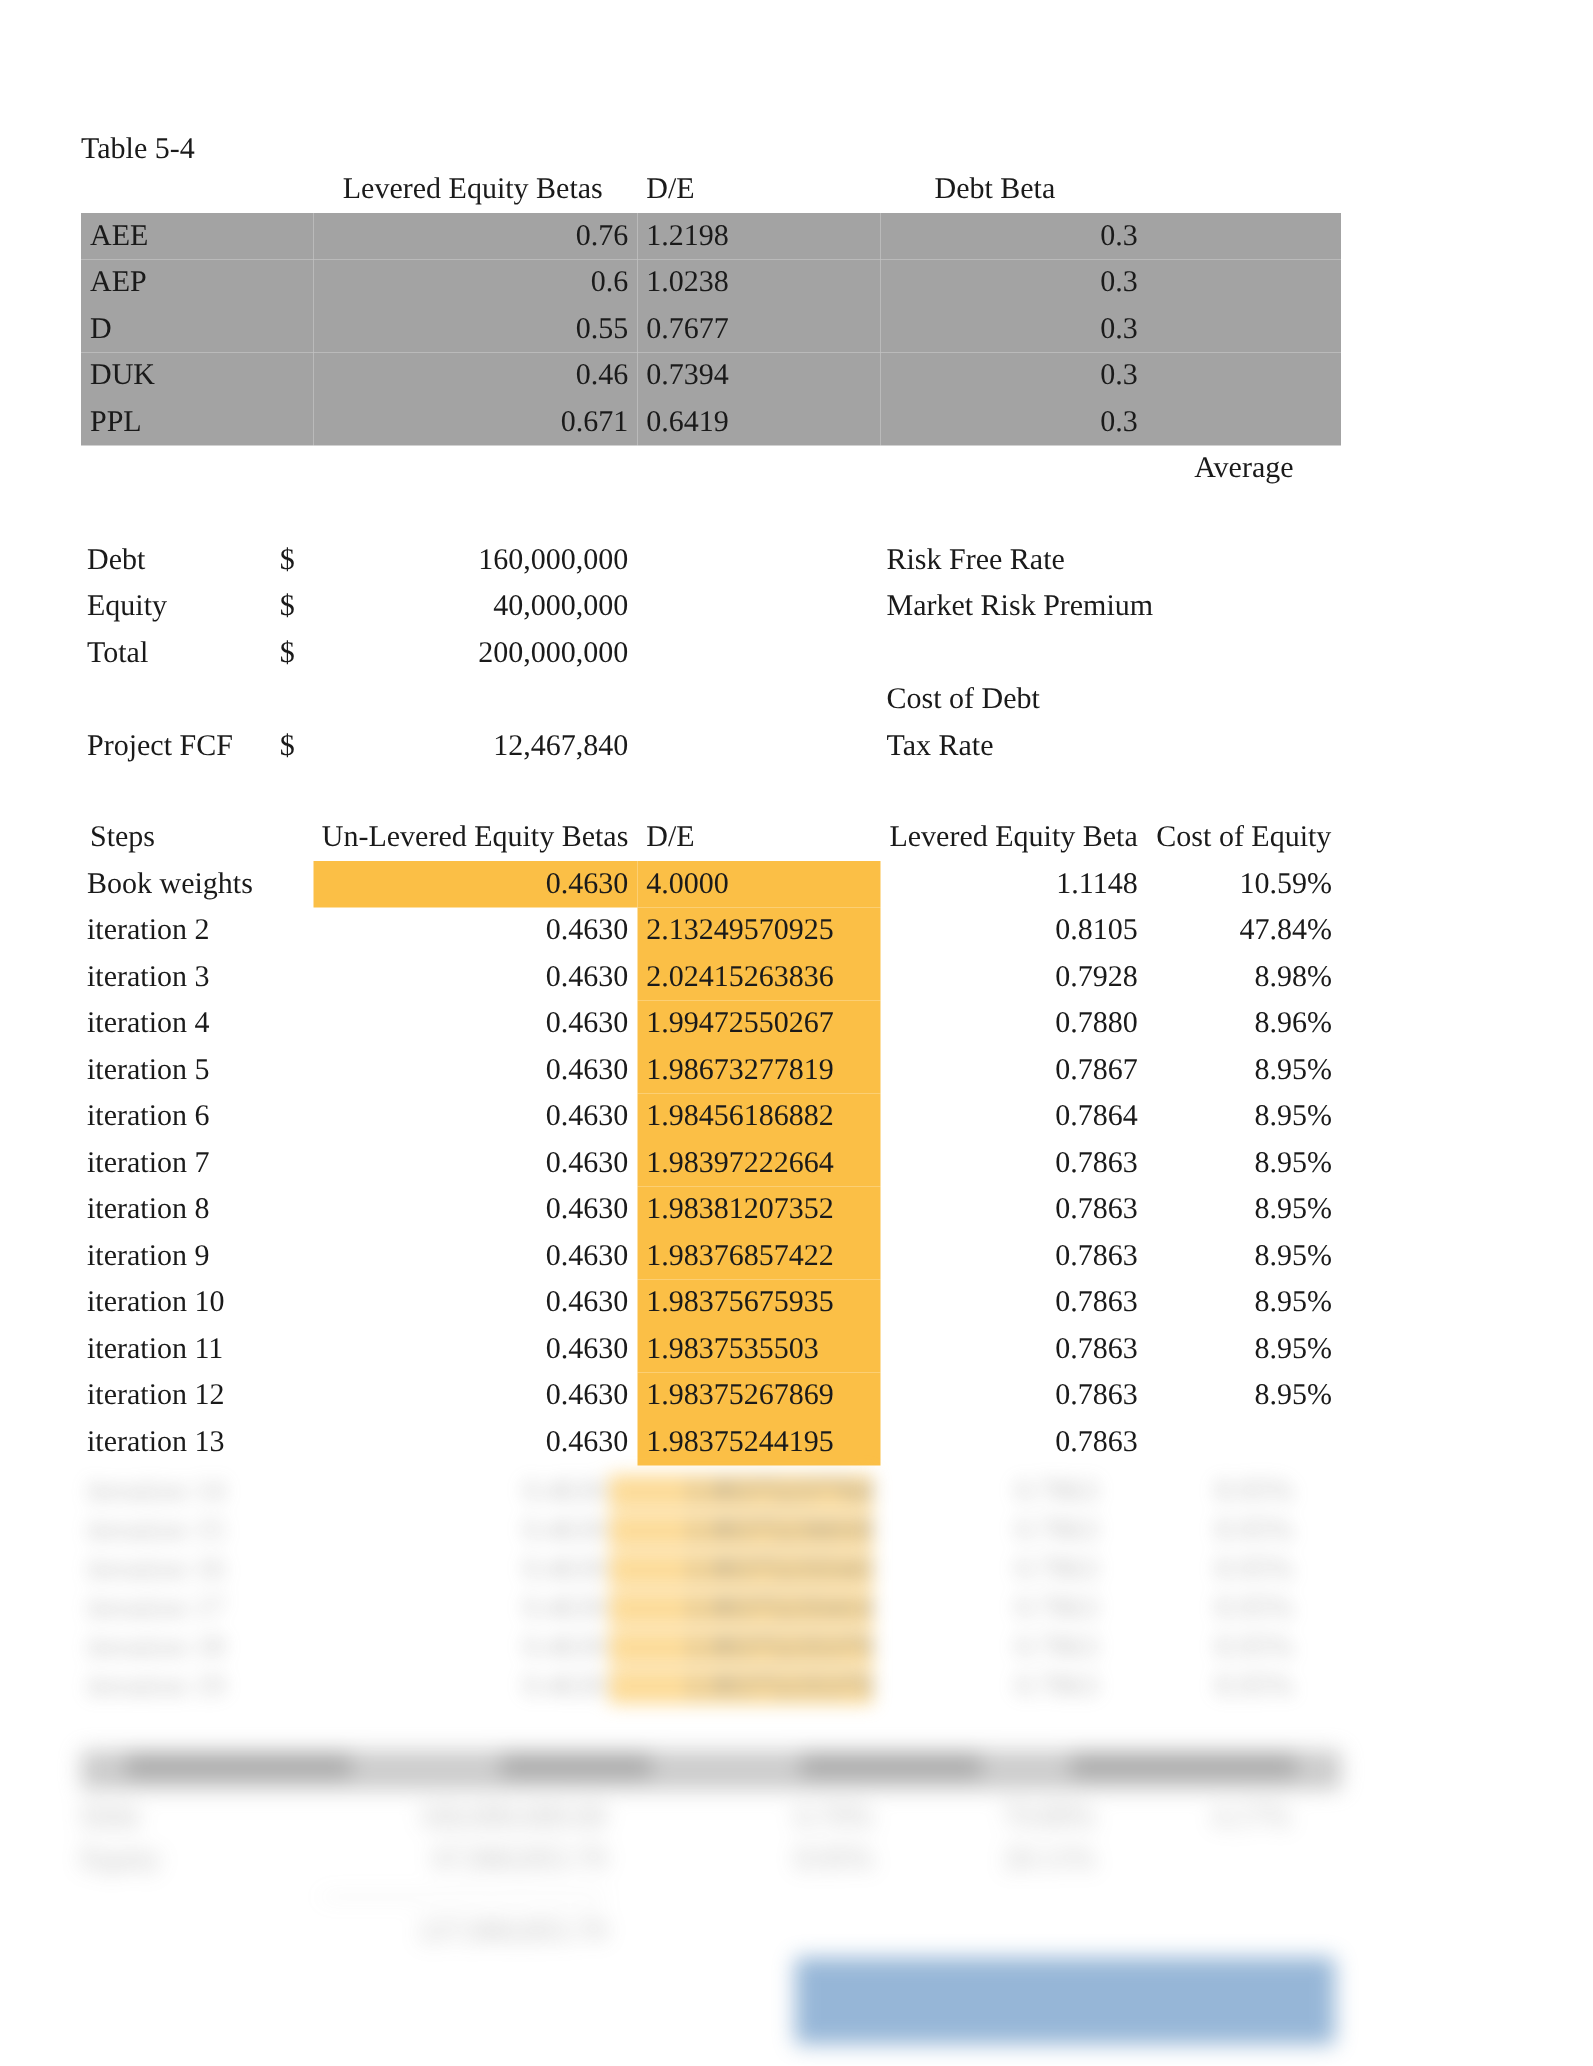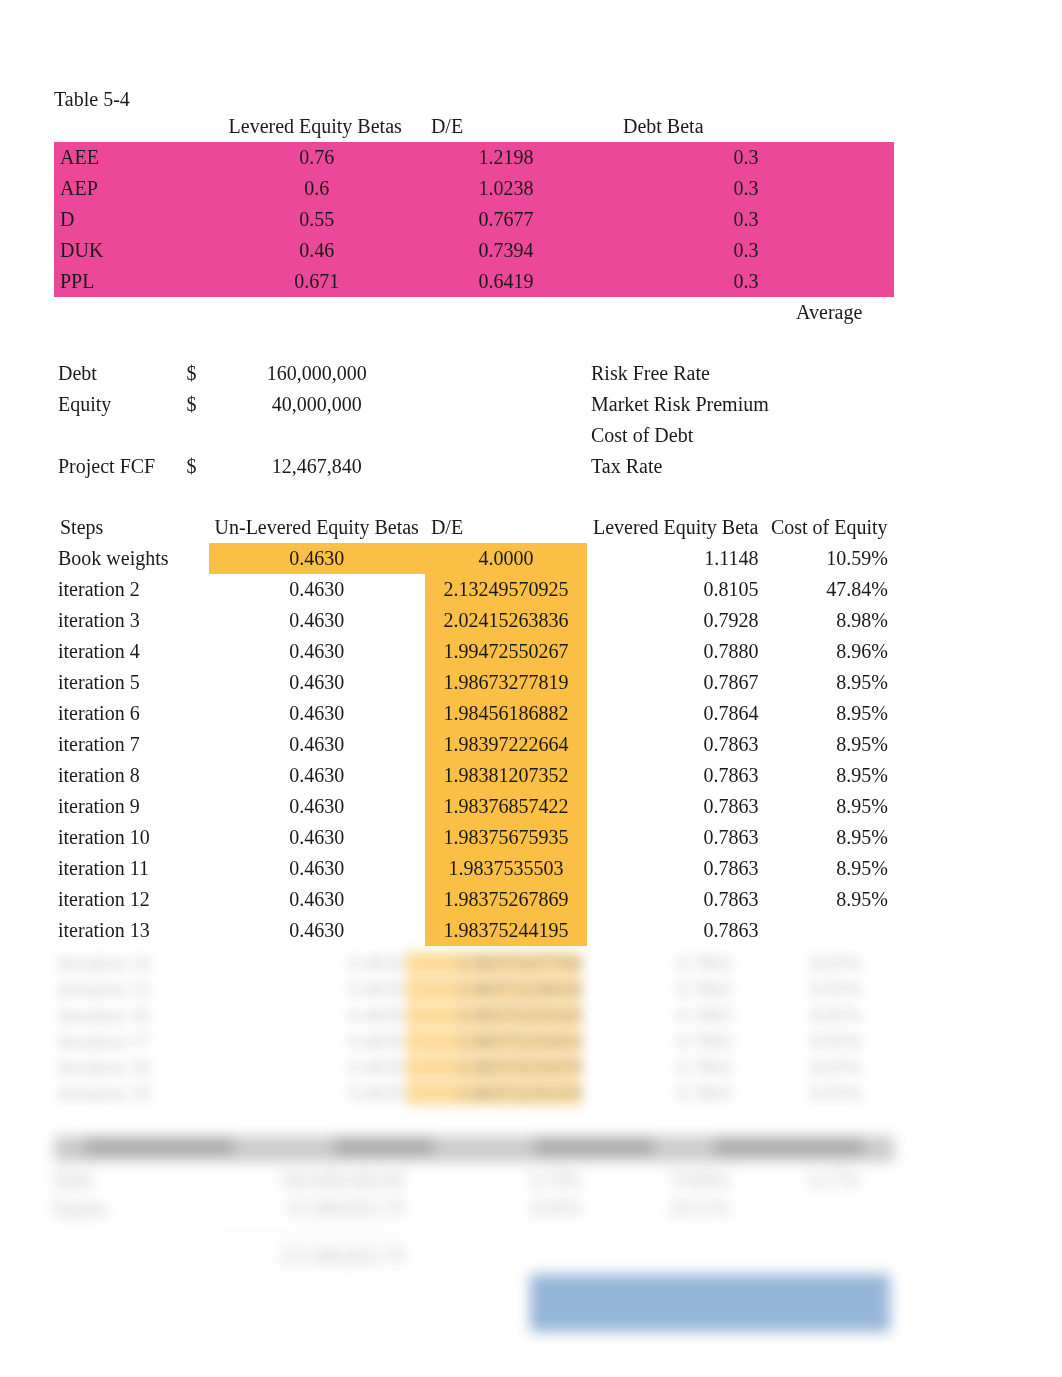--- a/index.html
+++ b/index.html
@@ -22,30 +22,30 @@
     }
     td {
       padding: 4px 6px;
       height: 26px;
       vertical-align: middle;
       font-family: "Times New Roman", Times, serif;
       font-size: 20px;
     }
     .c0 { width: 158px; text-align: left; }
     .c1 { width: 32px; text-align: left; }
-    .c2 { width: 158px; text-align: center; }
-    .c3 { width: 178px; text-align: center; }
+    .c2 { width: 158px; text-align: right; }
+    .c3 { width: 178px; text-align: left; }
     .c4 { width: 148px; text-align: right; }
     .c5 { width: 130px; text-align: right; }
     .th-lb { text-align: left; padding-left: 20px; }
     .th-de { text-align: left; }
     .th-db { text-align: left; padding-left: 36px; }
     .th-ul { text-align: left; margin-top: 24px; }
     .th-leq { text-align: left; }
-    .hl-green { background: #ec4899; }
+    .hl-green { background: #a3a3a3; }
     .hl-orange { background: #fbbf46; }
     .avg-row td { text-align: right; }
     .avg-cell { text-align: center !important; }
     .label-cell { text-align: left; padding-left: 4px; }
     .currency { text-align: left; color: #1a1a1a; }
     
     .spacer-row td { height: 30px; }
     
     
     .blur-zone {
@@ -163,20 +163,28 @@
     <td class="c4 label-cell" colspan="2">Risk Free Rate</td>
   </tr>
   <tr>
     <td class="c0 label-cell">Equity</td>
     <td class="c1 currency">$</td>
     <td class="c2">40,000,000</td>
     <td class="c3"></td>
     <td class="c4 label-cell" colspan="2">Market Risk Premium</td>
   </tr>
   <tr>
+    <td class="c0 label-cell">Total</td>
+    <td class="c1 currency">$</td>
+    <td class="c2">200,000,000</td>
+    <td class="c3"></td>
+        <td class="c4"></td>
+        <td class="c5"></td>
+  </tr>
+  <tr>
     <td class="c0"></td>
         <td class="c1"></td>
         <td class="c2"></td>
         <td class="c3"></td>
     <td class="c4 label-cell" colspan="2">Cost of Debt</td>
   </tr>
   <tr>
     <td class="c0 label-cell">Project FCF</td>
     <td class="c1 currency">$</td>
     <td class="c2">12,467,840</td>

